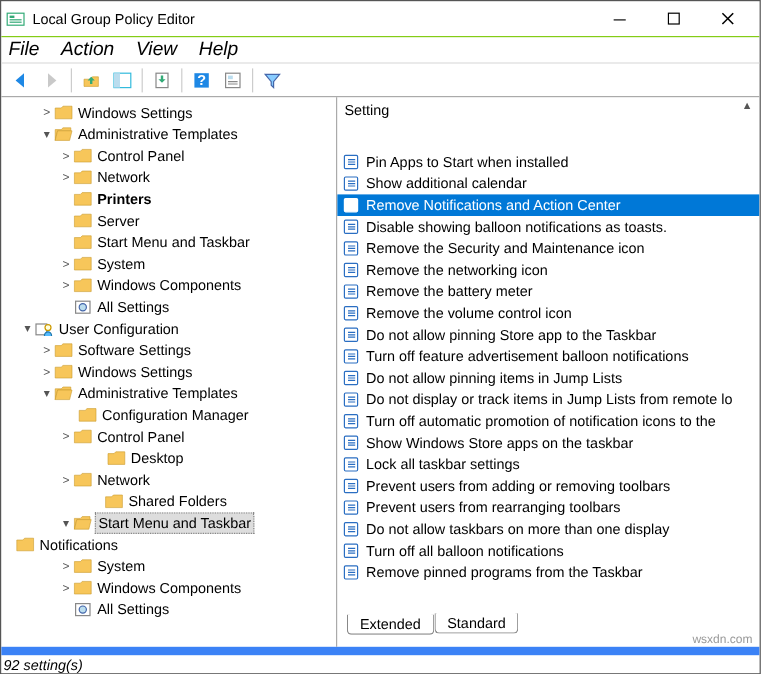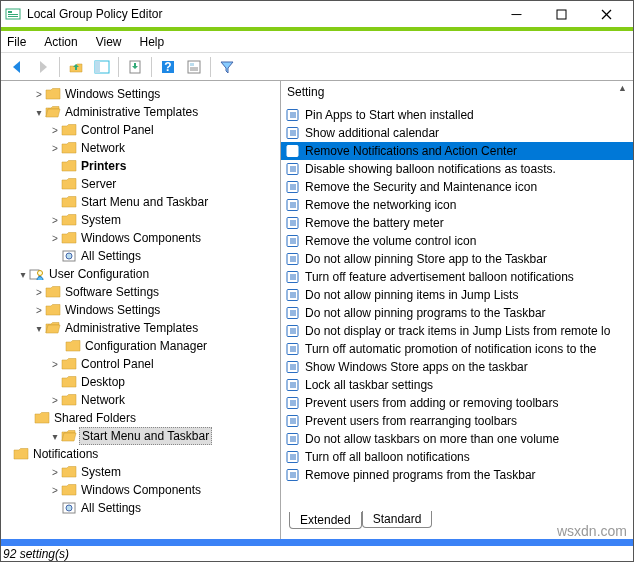--- a/index.html
+++ b/index.html
@@ -1,45 +1,45 @@
 <!DOCTYPE html>
 <html><head>
   <meta charset="utf-8">
   <style>
     * { box-sizing: border-box; margin: 0; padding: 0; font-family: "Segoe UI", Tahoma, sans-serif; font-size: 12px; }
     body { width: 634px; height: 562px; background: #fff; border: 1px solid #555; overflow: hidden; position: relative; }
-    .titlebar { height: 30px; display: flex; align-items: center; padding: 0 4px; border-bottom: 4px solid #84cc16; }
+    .titlebar { height: 30px; display: flex; align-items: center; padding: 0 4px; border-bottom: 1px solid #84cc16; }
     .titlebar .ticon { width: 16px; height: 16px; margin-right: 6px; }
     .titlebar .title { flex: 1; font-size: 12px; }
     .titlebar .wbtn { width: 45px; height: 28px; display:flex; align-items:center; justify-content:center; font-size:14px; }
     .menubar { height: 22px; display: flex; align-items: center; padding: 0 6px; gap: 18px; border-bottom: 1px solid #ddd; }
-    .menubar span { font-size: 12px; }
+    .menubar span { font-size: 16px; font-style: italic; }
     .toolbar { height: 28px; display: flex; align-items: center; padding: 0 4px; gap: 2px; border-bottom: 1px solid #aaa; }
     .tbtn { width: 24px; height: 24px; display:flex; align-items:center; justify-content:center; }
     .tbtn svg { width:16px; height:16px; }
     .tsep { width:1px; height:20px; background:#ccc; margin:0 2px; }
     .body { display:flex; height: calc(100% - 30px - 22px - 28px - 22px); }
     .tree { width: 280px; border-right: 1px solid #aaa; overflow-y: auto; padding: 4px 0; }
     .setting-header { padding: 4px 6px; font-size: 12px; border-bottom: 1px solid transparent; display:flex; justify-content:space-between; }
     .tree-row { display:flex; align-items:center; height:18px; white-space:nowrap; padding-right:4px; }
     .tree-row .label { padding:1px 2px; }
     .tree-row.selected .label { background:#ddd; border:1px dotted #888; }
     .exp { width:12px; text-align:center; color:#555; font-size:10px; }
     .ficon { width:16px; height:14px; display:inline-flex; align-items:center; justify-content:center; margin-right:2px; }
     .list { flex:1; overflow:auto; }
-    .list-inner { padding:2px 0; }
+    .list-inner { padding:2px 0;margin-top:20px; }
     .list-row { display:flex; align-items:center; height:18px; padding:0 4px; white-space:nowrap; }
-    .list-row.selected { background:#0078d7; color:#000000; }
+    .list-row.selected { background:#0078d7; color:#ffffff; }
     .licon { width:16px; height:14px; margin-right:4px; display:inline-flex; align-items:center; justify-content:center; }
     .statusbar { height:22px; border-top:7px solid #3b82f6; display:flex; align-items:center; padding:0 2px; font-size:12px; justify-content:space-between;font-style:italic; }
     .tabs { position:absolute; bottom:32px; left:288px; display:flex; }
     .tab { border:1px solid #888; border-top:none; padding:1px 10px; font-size:12px; background:#fff; border-radius:0 0 4px 4px; }
     .tab.active { background:#fff; position:relative; top:-1px; }
     .scroll-up { position:absolute; top:82px; right:6px; font-size:9px; color:#555; }
-    .watermark { position:absolute; bottom:22px; right:6px; font-size:14px; color:#999; }
+    .watermark { position:absolute; bottom:22px; right:6px; font-size:10px; color:#999; }
     
     .folder-closed path { fill:#f7c65a; stroke:#c99a2e; stroke-width:0.5; }
     .folder-open path { fill:#f7c65a; stroke:#c99a2e; stroke-width:0.5; }
     .setting-icon rect { fill:#fff; stroke:#2a6ec2; }
     .setting-icon.sel rect { fill:#fff; stroke:#fff; }
   </style>
 </head>
 <body>
 
 <div class="titlebar">
@@ -271,39 +271,39 @@
       </div>
       <div class="tree-row" style="padding-left: 48px;">
         <span class="exp">˃</span>
         <span class="ficon">
           <svg class="folder-closed" viewBox="0 0 16 14">
             <path d="M1 3h5l1.5-1.5H15V12H1z"></path>
           </svg>
         </span>
         <span class="label">Control Panel</span>
       </div>
-      <div class="tree-row" style="padding-left: 48px;">
+      <div class="tree-row" style="padding-left: 76px;">
         <span class="exp"></span>
         <span class="ficon">
           <svg class="folder-closed" viewBox="0 0 16 14">
             <path d="M1 3h5l1.5-1.5H15V12H1z"></path>
           </svg>
         </span>
         <span class="label">Desktop</span>
       </div>
       <div class="tree-row" style="padding-left: 48px;">
         <span class="exp">˃</span>
         <span class="ficon">
           <svg class="folder-closed" viewBox="0 0 16 14">
             <path d="M1 3h5l1.5-1.5H15V12H1z"></path>
           </svg>
         </span>
         <span class="label">Network</span>
       </div>
-      <div class="tree-row" style="padding-left: 21px; text-align: center;">
+      <div class="tree-row" style="padding-left: 74px; text-align: center;">
         <span class="exp"></span>
         <span class="ficon">
           <svg class="folder-closed" viewBox="0 0 16 14">
             <path d="M1 3h5l1.5-1.5H15V12H1z"></path>
           </svg>
         </span>
         <span class="label">Shared Folders</span>
       </div>
       <div class="tree-row selected" style="padding-left: 48px;">
         <span class="exp">▾</span>
@@ -481,31 +481,20 @@
         </div>
         <div class="list-row">
           <span class="licon">
             <svg class="setting-icon" viewBox="0 0 16 14">
               <rect x="2" y="1.5" width="11" height="11" rx="1"></rect>
               <line x1="5" y1="5" x2="11" y2="5" stroke="#2a6ec2"></line>
               <line x1="5" y1="7" x2="11" y2="7" stroke="#2a6ec2"></line>
               <line x1="5" y1="9" x2="11" y2="9" stroke="#2a6ec2"></line>
             </svg>
           </span>
-          <span>Do not allow pinning programs to the Taskbar</span>
-        </div>
-        <div class="list-row">
-          <span class="licon">
-            <svg class="setting-icon" viewBox="0 0 16 14">
-              <rect x="2" y="1.5" width="11" height="11" rx="1"></rect>
-              <line x1="5" y1="5" x2="11" y2="5" stroke="#2a6ec2"></line>
-              <line x1="5" y1="7" x2="11" y2="7" stroke="#2a6ec2"></line>
-              <line x1="5" y1="9" x2="11" y2="9" stroke="#2a6ec2"></line>
-            </svg>
-          </span>
           <span>Do not display or track items in Jump Lists from remote lo</span>
         </div>
         <div class="list-row">
           <span class="licon">
             <svg class="setting-icon" viewBox="0 0 16 14">
               <rect x="2" y="1.5" width="11" height="11" rx="1"></rect>
               <line x1="5" y1="5" x2="11" y2="5" stroke="#2a6ec2"></line>
               <line x1="5" y1="7" x2="11" y2="7" stroke="#2a6ec2"></line>
               <line x1="5" y1="9" x2="11" y2="9" stroke="#2a6ec2"></line>
             </svg>
@@ -558,21 +547,21 @@
         </div>
         <div class="list-row">
           <span class="licon">
             <svg class="setting-icon" viewBox="0 0 16 14">
               <rect x="2" y="1.5" width="11" height="11" rx="1"></rect>
               <line x1="5" y1="5" x2="11" y2="5" stroke="#2a6ec2"></line>
               <line x1="5" y1="7" x2="11" y2="7" stroke="#2a6ec2"></line>
               <line x1="5" y1="9" x2="11" y2="9" stroke="#2a6ec2"></line>
             </svg>
           </span>
-          <span>Do not allow taskbars on more than one volume</span>
+          <span>Do not allow taskbars on more than one display</span>
         </div>
         <div class="list-row">
           <span class="licon">
             <svg class="setting-icon" viewBox="0 0 16 14">
               <rect x="2" y="1.5" width="11" height="11" rx="1"></rect>
               <line x1="5" y1="5" x2="11" y2="5" stroke="#2a6ec2"></line>
               <line x1="5" y1="7" x2="11" y2="7" stroke="#2a6ec2"></line>
               <line x1="5" y1="9" x2="11" y2="9" stroke="#2a6ec2"></line>
             </svg>
           </span>

